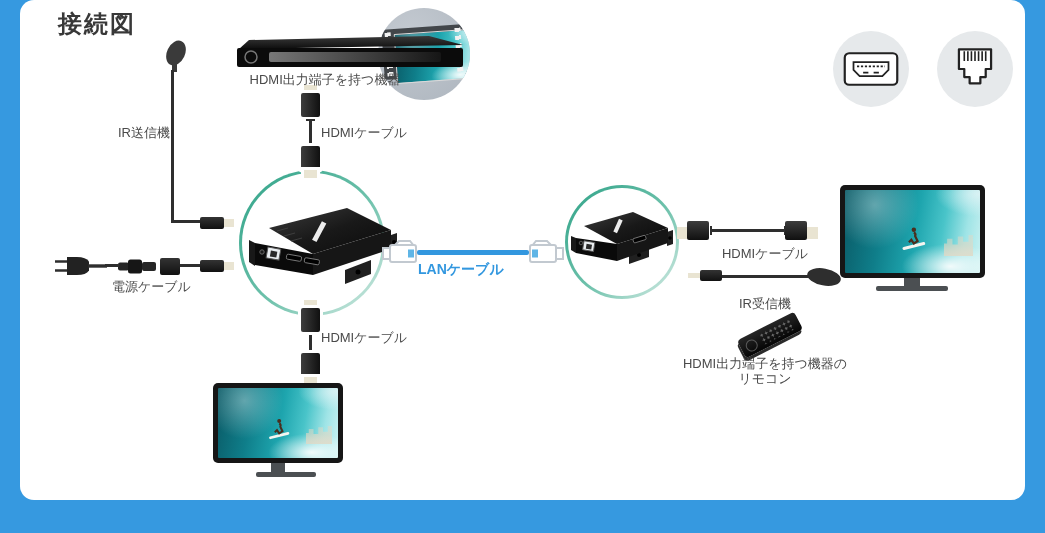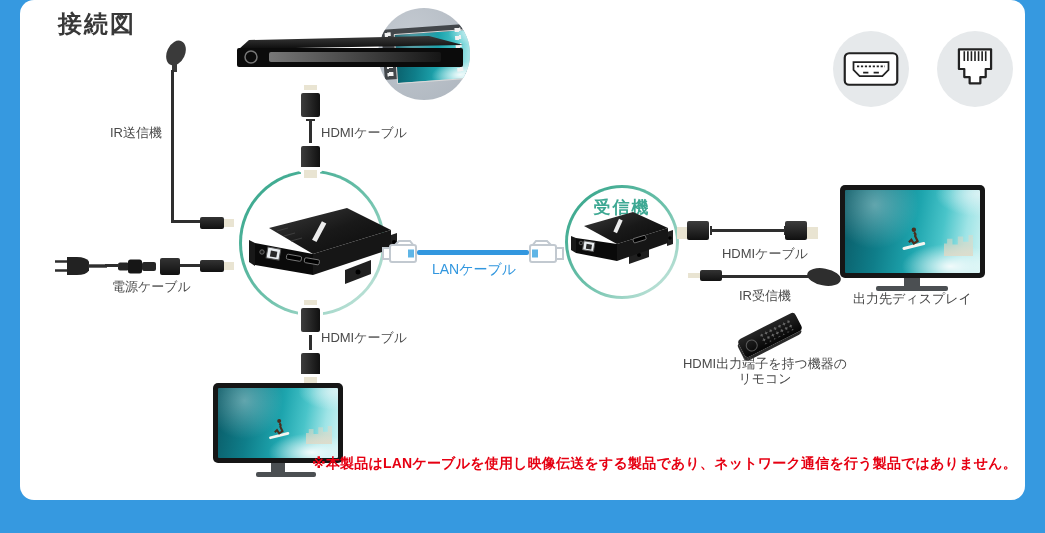--- a/index.html
+++ b/index.html
@@ -66,21 +66,21 @@
   
   #remote-body{position:absolute;left:718px;top:325px;width:64px;height:20px;border-radius:4px;
     background:linear-gradient(180deg,#262626,#050505);transform:rotate(-27deg);box-shadow:-2px 3px 0 #2b2b2b;}
   #remote-body::before{content:"";position:absolute;left:5px;top:5px;width:10px;height:10px;border:1.5px solid #5a5a5a;border-radius:50%;}
   #remote-body::after{content:"";position:absolute;left:22px;top:4px;width:34px;height:12px;
     background-image:radial-gradient(#6a6a6a 1px, transparent 1.4px);background-size:5px 5px;}
 
   #notes{position:absolute;right:8px;top:454px;text-align:right;font-size:14px;font-weight:bold;
     color:var(--warning-red);line-height:19px;letter-spacing:0.2px;}
   .lanline{position:absolute;left:397px;top:250px;width:112px;height:5px;background:var(--lan-blue);border-radius:2px;}
-  #lan-label{position:absolute;left:398px;top:261px;width:112px;text-align:center;font-size:14px;font-weight:normal;color:var(--lan-blue);}
+  #lan-label{position:absolute;left:398px;top:261px;width:112px;text-align:left;font-size:14px;font-weight:bold;color:var(--lan-blue);}
 </style>
 </head>
 <body>
 
 <div id="stage">
  <div id="panel">
 
   <div id="title">接続図</div>
 
   <div id="film-badge">
@@ -104,37 +104,38 @@
       <linearGradient id="plslot" x1="0" y1="0" x2="1" y2="0">
             <stop offset="0" stop-color="#777"></stop>
             <stop offset="1" stop-color="#161616"></stop>
           </linearGradient>
     </defs>
     <polygon points="16,4 196,0 230,9 6,13" fill="url(#pltop)"></polygon>
     <rect x="4" y="12" width="226" height="19" rx="2" fill="#0b0b0b"></rect>
     <rect x="36" y="16" width="172" height="10" rx="2" fill="url(#plslot)"></rect>
     <circle cx="18" cy="21" r="6" fill="none" stroke="#777" stroke-width="1.5"></circle>
   </svg>
+  <div class="label center" style="left:205px;top:71px;width:200px;z-index:2">HDMI出力端子を持つ機器</div>
 
   <div class="vcap" style="left:284px;top:85px"></div>
   <div class="vbody" style="left:281px;top:93px"></div>
   <div class="vline" style="left:289px;top:120px;height:24px"></div>
   <div class="vbody" style="left:281px;top:146px;z-index:3"></div>
   <div class="vcap" style="left:284px;top:170px;z-index:3"></div>
   <div class="label" style="left:301px;top:124px">HDMIケーブル</div>
 
   <svg class="abs" style="left:142px;top:38px" width="30" height="36" viewBox="0 0 30 36">
     <ellipse cx="14" cy="15" rx="9" ry="13" fill="#3a3a3a" transform="rotate(25 14 15)"></ellipse>
     <rect x="10" y="24" width="5" height="10" fill="#3a3a3a"></rect>
   </svg>
   <div class="cord" style="left:151px;top:70px;width:3px;height:152px"></div>
   <div class="cord" style="left:151px;top:220px;width:31px;height:3px"></div>
   <div class="plug" style="left:180px;top:217px;width:24px;height:12px"></div>
   <div class="beige" style="left:204px;top:219px;width:10px;height:8px"></div>
-  <div class="label" style="left:90px;top:124px">IR送信機</div>
+  <div class="label" style="left:98px;top:124px">IR送信機</div>
 
   <svg class="abs" style="left:35px;top:253px" width="52" height="26" viewBox="0 0 52 26">
     <path d="M0,8.5 h13 M0,17.5 h13" stroke="#2e2e2e" stroke-width="2.6"></path>
     <path d="M12,4 h10 q9,0 12,4.5 v9 q-3,4.5 -12,4.5 h-10 z" fill="#222"></path>
     <rect x="33" y="11.3" width="19" height="3.4" fill="#2e2e2e"></rect>
   </svg>
   <svg class="abs" style="left:98px;top:258px" width="38" height="17" viewBox="0 0 38 17">
     <rect x="0" y="4.5" width="11" height="8" rx="2" fill="#262626"></rect>
     <rect x="10" y="1.5" width="14" height="14" rx="2.5" fill="#161616"></rect>
     <rect x="24" y="4" width="14" height="9" rx="2" fill="#262626"></rect>
@@ -204,21 +205,20 @@
     <g transform="translate(38,0) scale(-1,1)">
       <polygon points="12,7 17,2 28,2 32,7" fill="#fff" stroke="#C2C9D0" stroke-width="2"></polygon>
       <rect x="1" y="9" width="8" height="11" fill="#fff" stroke="#C2C9D0" stroke-width="2"></rect>
       <rect x="8" y="6" width="26" height="17" rx="2" fill="#fff" stroke="#C2C9D0" stroke-width="2"></rect>
       <rect x="26" y="10.5" width="6" height="8" fill="#5FB5E6"></rect>
     </g>
   </svg>
   <div id="lan-label">LANケーブル</div>
 
   <div class="ring" style="left:545px;top:185px;width:114px;height:114px"></div>
-  <div class="ring-label" style="left:545px;top:196px;width:114px;font-size:17px">受信機</div>
   <svg class="abs" style="left:551px;top:207px;z-index:2" width="105" height="72" viewBox="0 0 105 72">
     <defs>
           <linearGradient id="rxtop" x1="0" y1="0" x2="1" y2="1">
       <stop offset="0" stop-color="#3c3c3c"></stop>
             <stop offset=".5" stop-color="#191919"></stop>
             <stop offset="1" stop-color="#0a0a0a"></stop>
     </linearGradient>
         </defs>
     <polygon points="96,25 102,23 102,37 96,39" fill="#202020"></polygon>
         <circle cx="99" cy="31" r="1.8" fill="#000"></circle>
@@ -244,52 +244,50 @@
   <div class="hcap" style="left:787px;top:227px"></div>
   <div class="label center" style="left:690px;top:245px;width:110px">HDMIケーブル</div>
 
   <div class="beige" style="left:668px;top:273px;width:12px;height:5px"></div>
   <div class="plug" style="left:680px;top:270px;width:22px;height:11px"></div>
   <div class="cord" style="left:702px;top:275px;width:82px;height:3px"></div>
   <svg class="abs" style="left:782px;top:264px" width="42" height="26" viewBox="0 0 42 26">
     <ellipse cx="22" cy="13" rx="17" ry="8.5" fill="#2e2e2e" transform="rotate(10 22 13)"></ellipse>
     <rect x="0" y="11" width="8" height="3" fill="#2e2e2e"></rect>
   </svg>
-  <div class="label center" style="left:695px;top:287px;width:100px">IR受信機</div>
+  <div class="label center" style="left:695px;top:295px;width:100px">IR受信機</div>
 
   <div id="remote-body"></div>
   <div class="label center" style="left:645px;top:370px;width:200px">リモコン</div>
   <div class="label center" style="left:645px;top:355px;width:200px">HDMI出力端子を持つ機器の</div>
 
   <div class="tv-frame" style="left:820px;top:185px;width:145px;height:93px">
     <div class="wave city">
       <svg class="surfer" viewBox="0 0 24 24">
         <path d="M4 20 L20 16" stroke="#f5f5f0" stroke-width="2.4" stroke-linecap="round" fill="none"></path>
         <path d="M12 7 q2 1 1 3 l2 4 -3 2 -2 -3 -2 2" stroke="#4a2e1e" stroke-width="1.8" fill="none"></path>
         <circle cx="12" cy="4.8" r="1.8" fill="#4a2e1e"></circle>
       </svg>
     </div>
   </div>
   <div class="tv-neck" style="left:884px;top:278px;width:16px;height:8px"></div>
   <div class="tv-base" style="left:856px;top:286px;width:72px;height:5px"></div>
-  <div class="label center" style="left:820px;top:290px;width:145px">出力先ディスプレイ</div>
 
   <div class="port-badge" style="left:813px;top:31px">
     <svg width="56" height="40" viewBox="0 0 64 44">
       <rect x="2" y="4" width="60" height="36" rx="5" fill="#fff" stroke="#222" stroke-width="2.5"></rect>
       <path d="M12,14 h40 v9 l-7,7 h-26 l-7,-7 z" fill="none" stroke="#222" stroke-width="2"></path>
       <path d="M16,19 h32" stroke="#222" stroke-width="2" stroke-dasharray="2.5 2"></path>
       <path d="M23,26 h6 M35,26 h6" stroke="#222" stroke-width="2"></path>
     </svg>
   </div>
   <div class="port-badge" style="left:917px;top:31px">
     <svg width="50" height="50" viewBox="0 0 56 56">
       <path d="M10,6 h36 v22 h-6 v9 h-6 v7 h-12 v-7 h-6 v-9 h-6 z" fill="#fff" stroke="#222" stroke-width="2.5" stroke-linejoin="round"></path>
       <path d="M16,8 v11 M20,8 v11 M24,8 v11 M28,8 v11 M32,8 v11 M36,8 v11 M40,8 v11" stroke="#222" stroke-width="1.8"></path>
     </svg>
   </div>
 
   <div id="notes">
-    <div>※本製品はLANケーブルを使用し映像伝送をする製品であり、ネットワーク通信を行う製品ではありません。</div>
   </div>
 
  </div>
 </div>
 
 </body></html>

